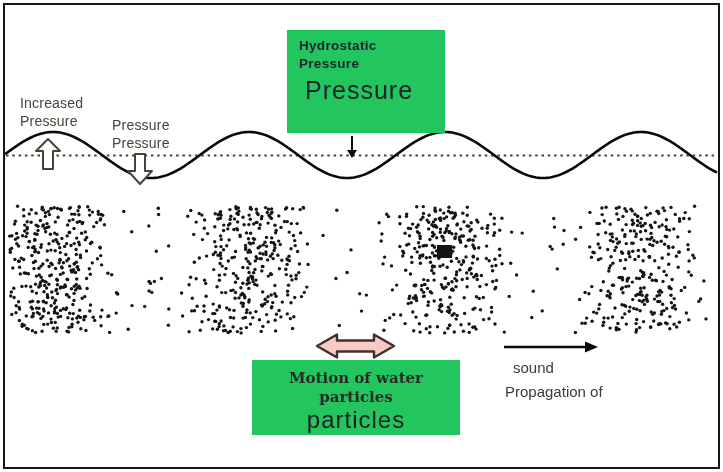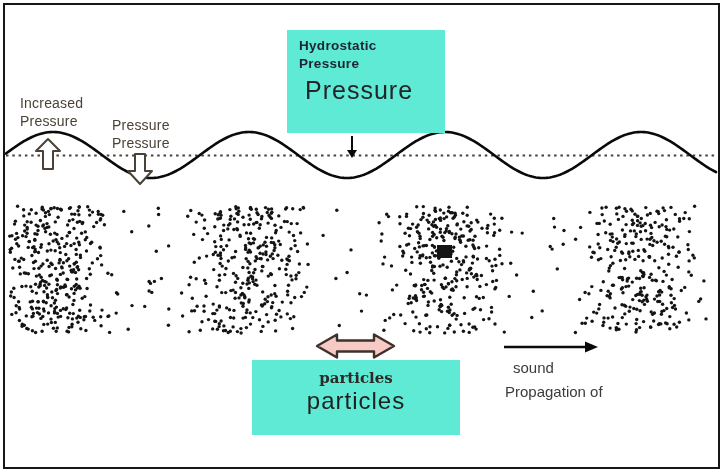--- a/index.html
+++ b/index.html
@@ -11,21 +11,21 @@
   .inner-border{
     position:absolute;left:3px;top:3px;width:713px;height:462px;
     border:2px solid #161616;pointer-events:none;z-index:5;
   }
   svg.fig{position:absolute;left:0;top:0;z-index:1;}
   .lbl{
     position:absolute;color:#4a4238;font-size:14px;line-height:18px;
     font-weight:normal;letter-spacing:.2px;z-index:2;white-space:nowrap;
   }
   .bluebox{
-    position:absolute;background:#5eead4;z-index:3;
+    position:absolute;background:#22c55e;z-index:3;
   }
   .box-hydro{left:287px;top:30px;width:158px;height:103px;}
   .box-hydro .small{
     margin:7px 0 0 12px;font-size:13.5px;line-height:18px;font-weight:bold;
     color:#1c2433;letter-spacing:.3px;
   }
   .box-hydro .big{
     margin:3px 0 0 18px;font-size:25px;color:#23252a;letter-spacing:1px;
   }
   .box-motion{left:252px;top:360px;width:208px;height:75px;text-align:center;}
@@ -1403,20 +1403,21 @@
 
   <div class="bluebox box-hydro">
     <div class="small">
       <div>Hydrostatic</div>
       <div>Pressure</div>
     </div>
     <div class="big">Pressure</div>
   </div>
 
   <div class="bluebox box-motion">
+    <div class="serif">Motion of water</div>
     <div class="serif">particles</div>
     <div class="big">particles</div>
   </div>
 
   <div class="prop-lbl" style="left:505px;top:356px">
     <div style="margin-left:8px">sound</div>
     <div>Propagation of</div>
   </div>
 </div>
 

